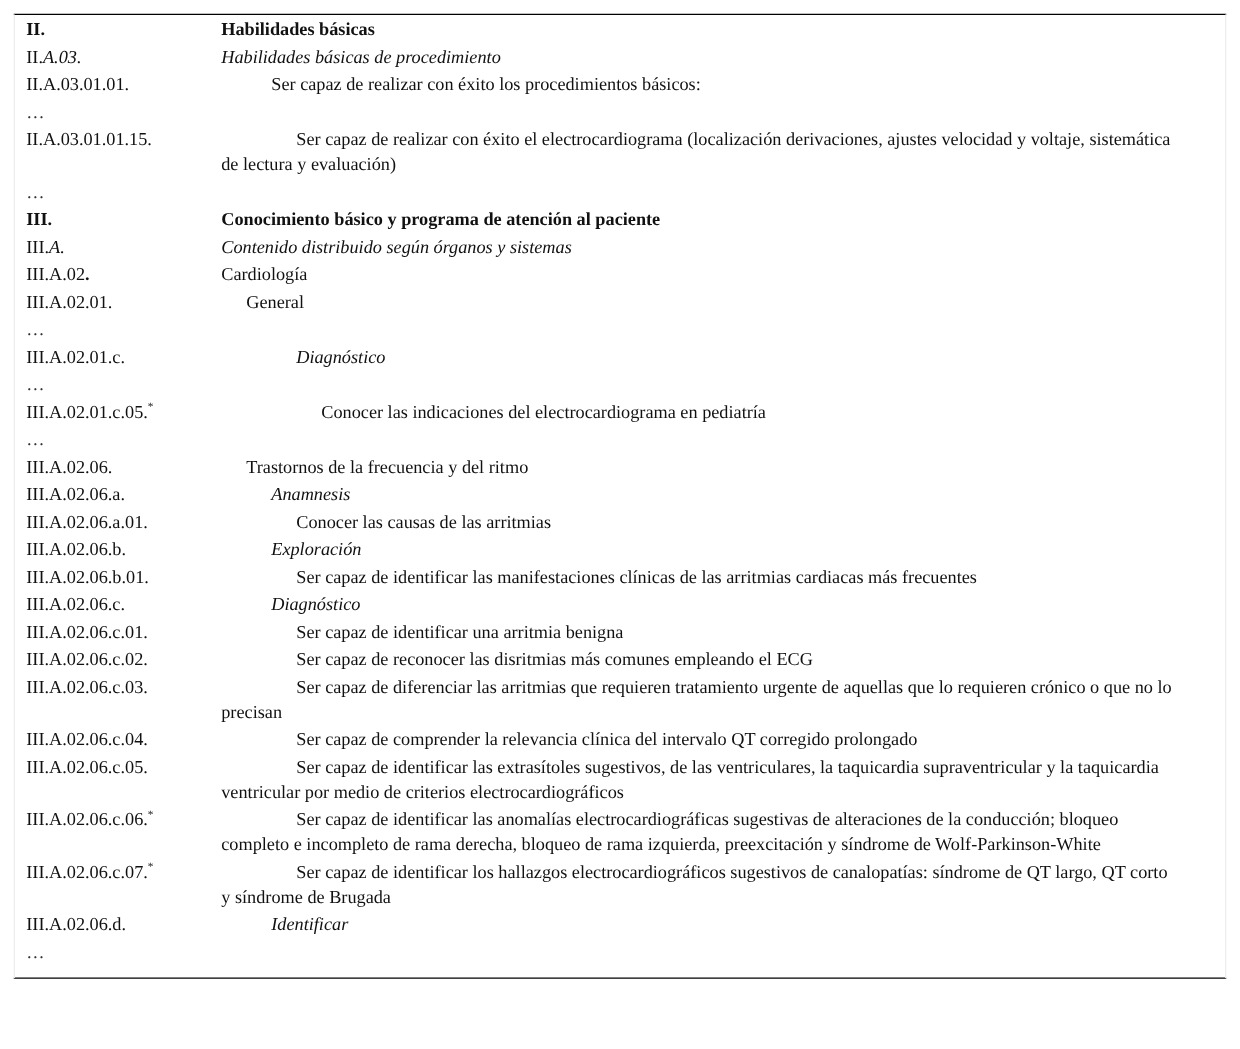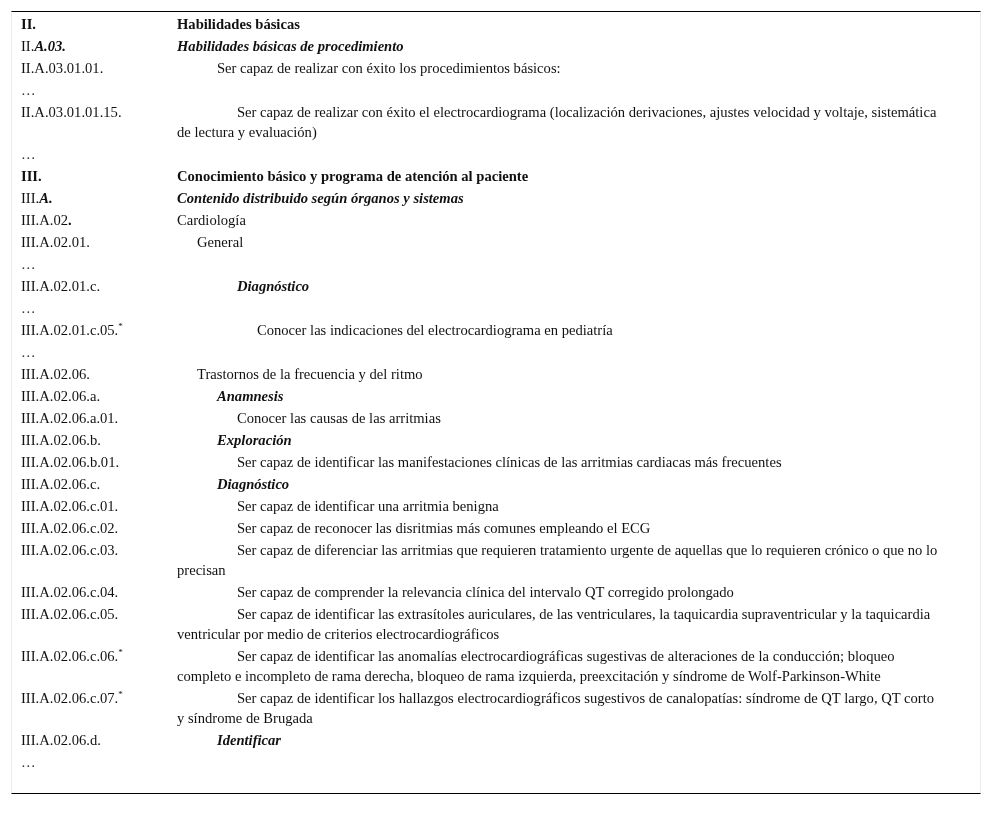--- a/index.html
+++ b/index.html
@@ -1,28 +1,28 @@
 <!DOCTYPE html>
 <html><head>
 <meta charset="utf-8">
 <style>
   html, body { margin: 0; padding: 0; background: #ffffff; }
   body { width: 992px; height: 839px; overflow: hidden; position: relative;
          font-family: "Liberation Serif", "DejaVu Serif", serif; color: #111; }
   .table-wrap { position: absolute; left: 11px; top: 11px; width: 970px;
                 border-top: 1.5px solid #000; border-bottom: 1.5px solid #000;
                 border-left: 1px solid #ececec; border-right: 1px solid #ececec;
-                box-sizing: border-box; padding-top: 1px; padding-bottom: 20px; }
+                box-sizing: border-box; padding-top: 1px; padding-bottom: 9px; }
   table { border-collapse: collapse; width: 100%; }
   td { vertical-align: top; font-size: 14.6px; line-height: 20px; padding: 1px 0 1px 0; }
   td.code { width: 156px; padding-left: 9px; white-space: nowrap; }
   td.text { padding-right: 40px; }
   tr { height: 22px; }
   .bold { font-weight: bold; }
-  .ital { font-style: italic; font-weight: bold; }
+  .ital { font-style: italic; }
   .ind0 { text-indent: 0; }
   .ind1 { text-indent: 20px; }
   .ind2 { text-indent: 40px; margin-top: 12px; }
   .ind3 { text-indent: 60px; }
   .ind4 { text-indent: 80px; }
   sup { font-size: 9px; line-height: 0; vertical-align: 6px; }
   .ell { letter-spacing: 1px; color: #333; }
 </style>
 </head>
 <body>
@@ -125,21 +125,21 @@
     <tr>
       <td class="code">III.A.02.06.c.03.</td>
       <td class="text ind3">Ser capaz de diferenciar las arritmias que requieren tratamiento urgente de aquellas que lo requieren crónico o que no lo precisan</td>
     </tr>
     <tr>
       <td class="code">III.A.02.06.c.04.</td>
       <td class="text ind3">Ser capaz de comprender la relevancia clínica del intervalo QT corregido prolongado</td>
     </tr>
     <tr>
       <td class="code">III.A.02.06.c.05.</td>
-      <td class="text ind3">Ser capaz de identificar las extrasítoles auriculares, de las ventriculares, la taquicardia supraventricular y la taquicardia ventricular por medio de criterios electrocardiográficos</td>
+      <td class="text ind3">Ser capaz de identificar las extrasítoles sugestivos, de las ventriculares, la taquicardia supraventricular y la taquicardia ventricular por medio de criterios electrocardiográficos</td>
     </tr>
     <tr>
       <td class="code"><span>III.A.02.06.c.06.</span><sup>*</sup></td>
       <td class="text ind3">Ser capaz de identificar las anomalías electrocardiográficas sugestivas de alteraciones de la conducción; bloqueo completo e incompleto de rama derecha, bloqueo de rama izquierda, preexcitación y síndrome de Wolf-Parkinson-White</td>
     </tr>
     <tr>
       <td class="code"><span>III.A.02.06.c.07.</span><sup>*</sup></td>
       <td class="text ind3">Ser capaz de identificar los hallazgos electrocardiográficos sugestivos de canalopatías: síndrome de QT largo, QT corto y síndrome de Brugada</td>
     </tr>
     <tr>

